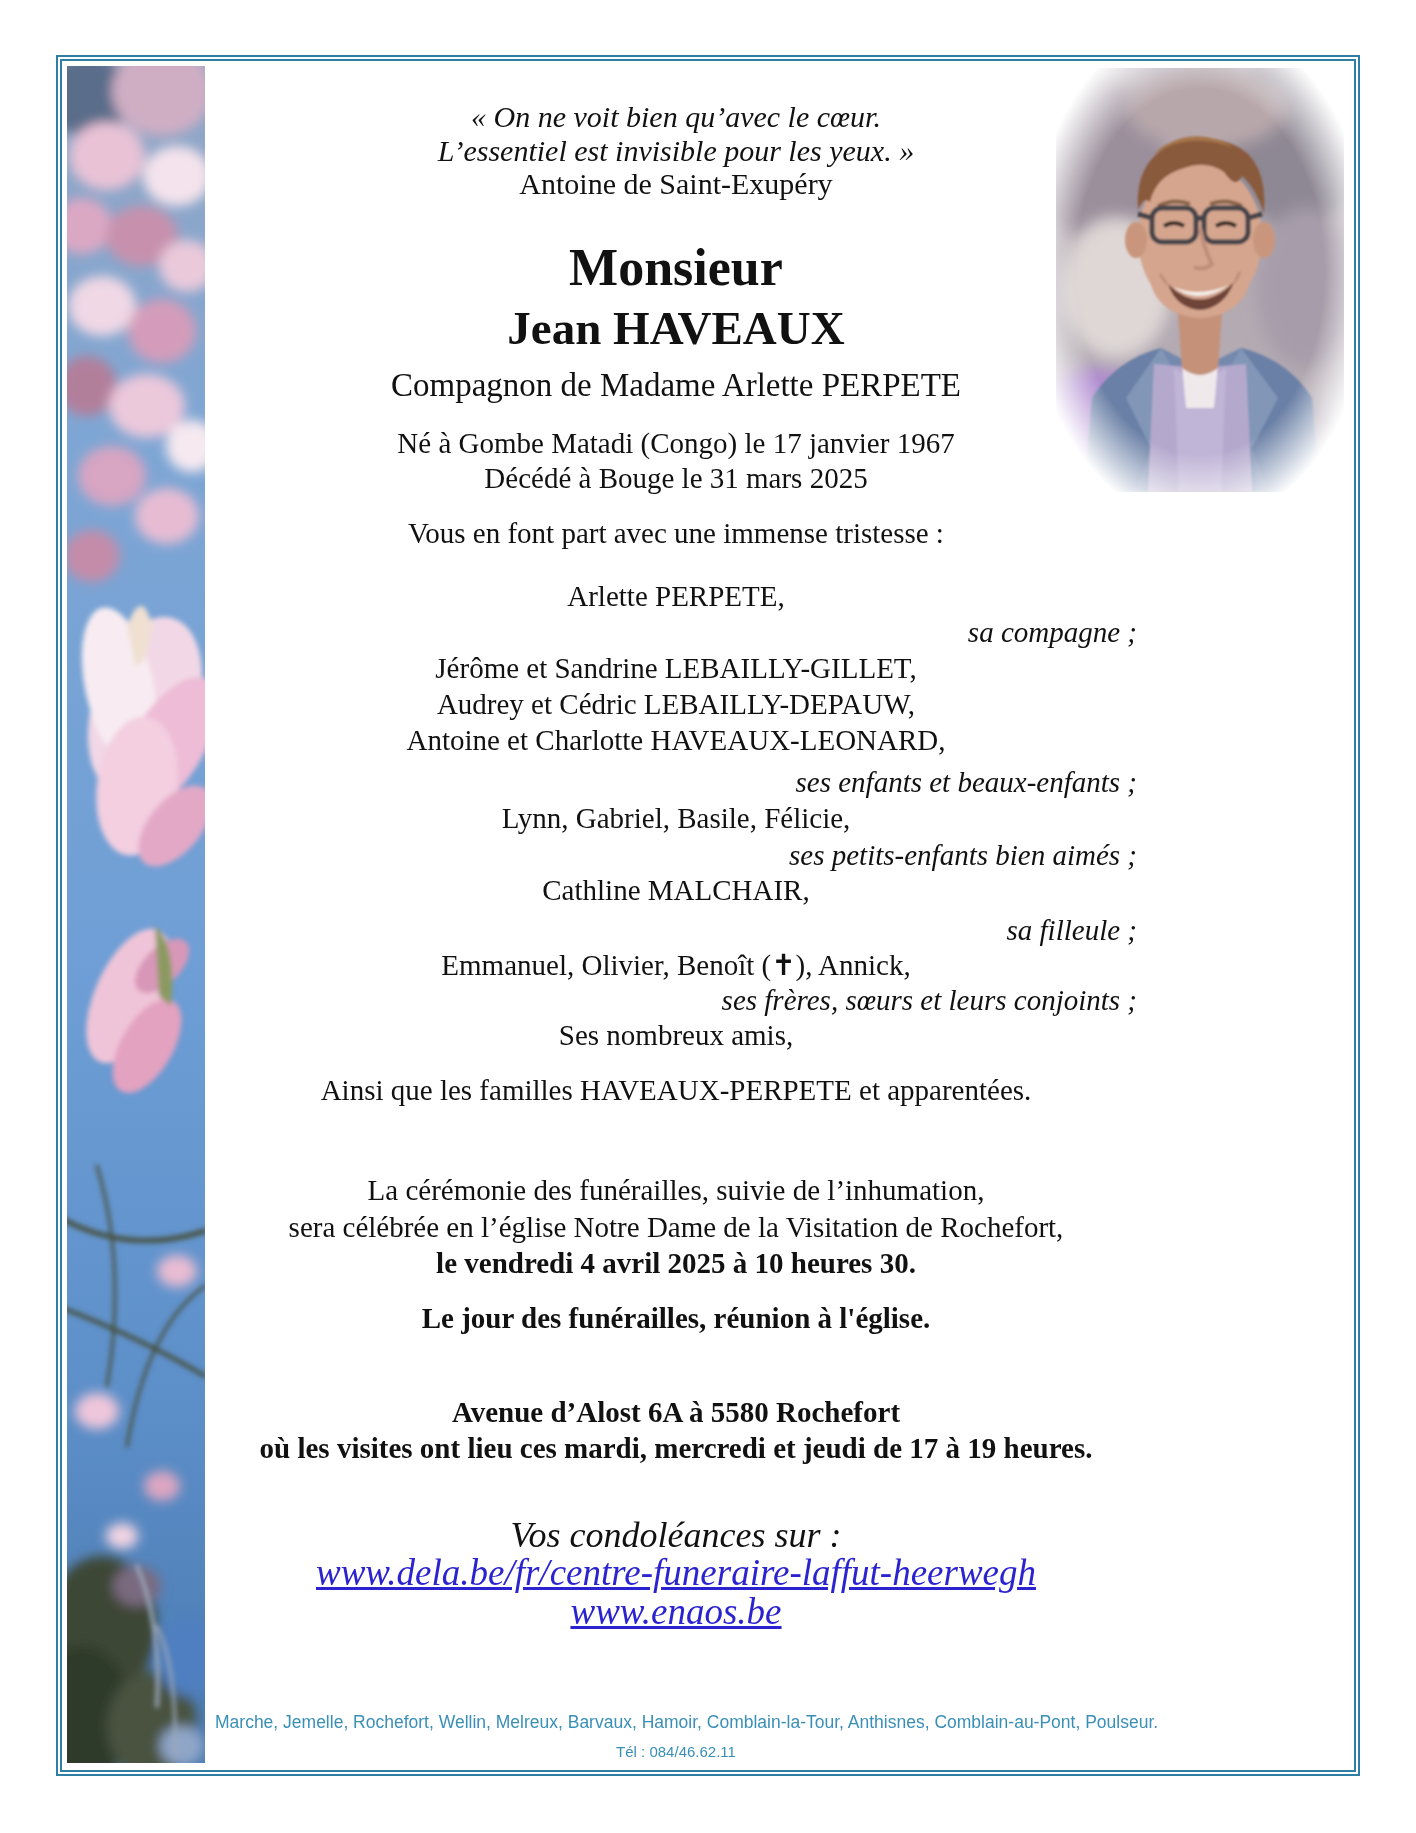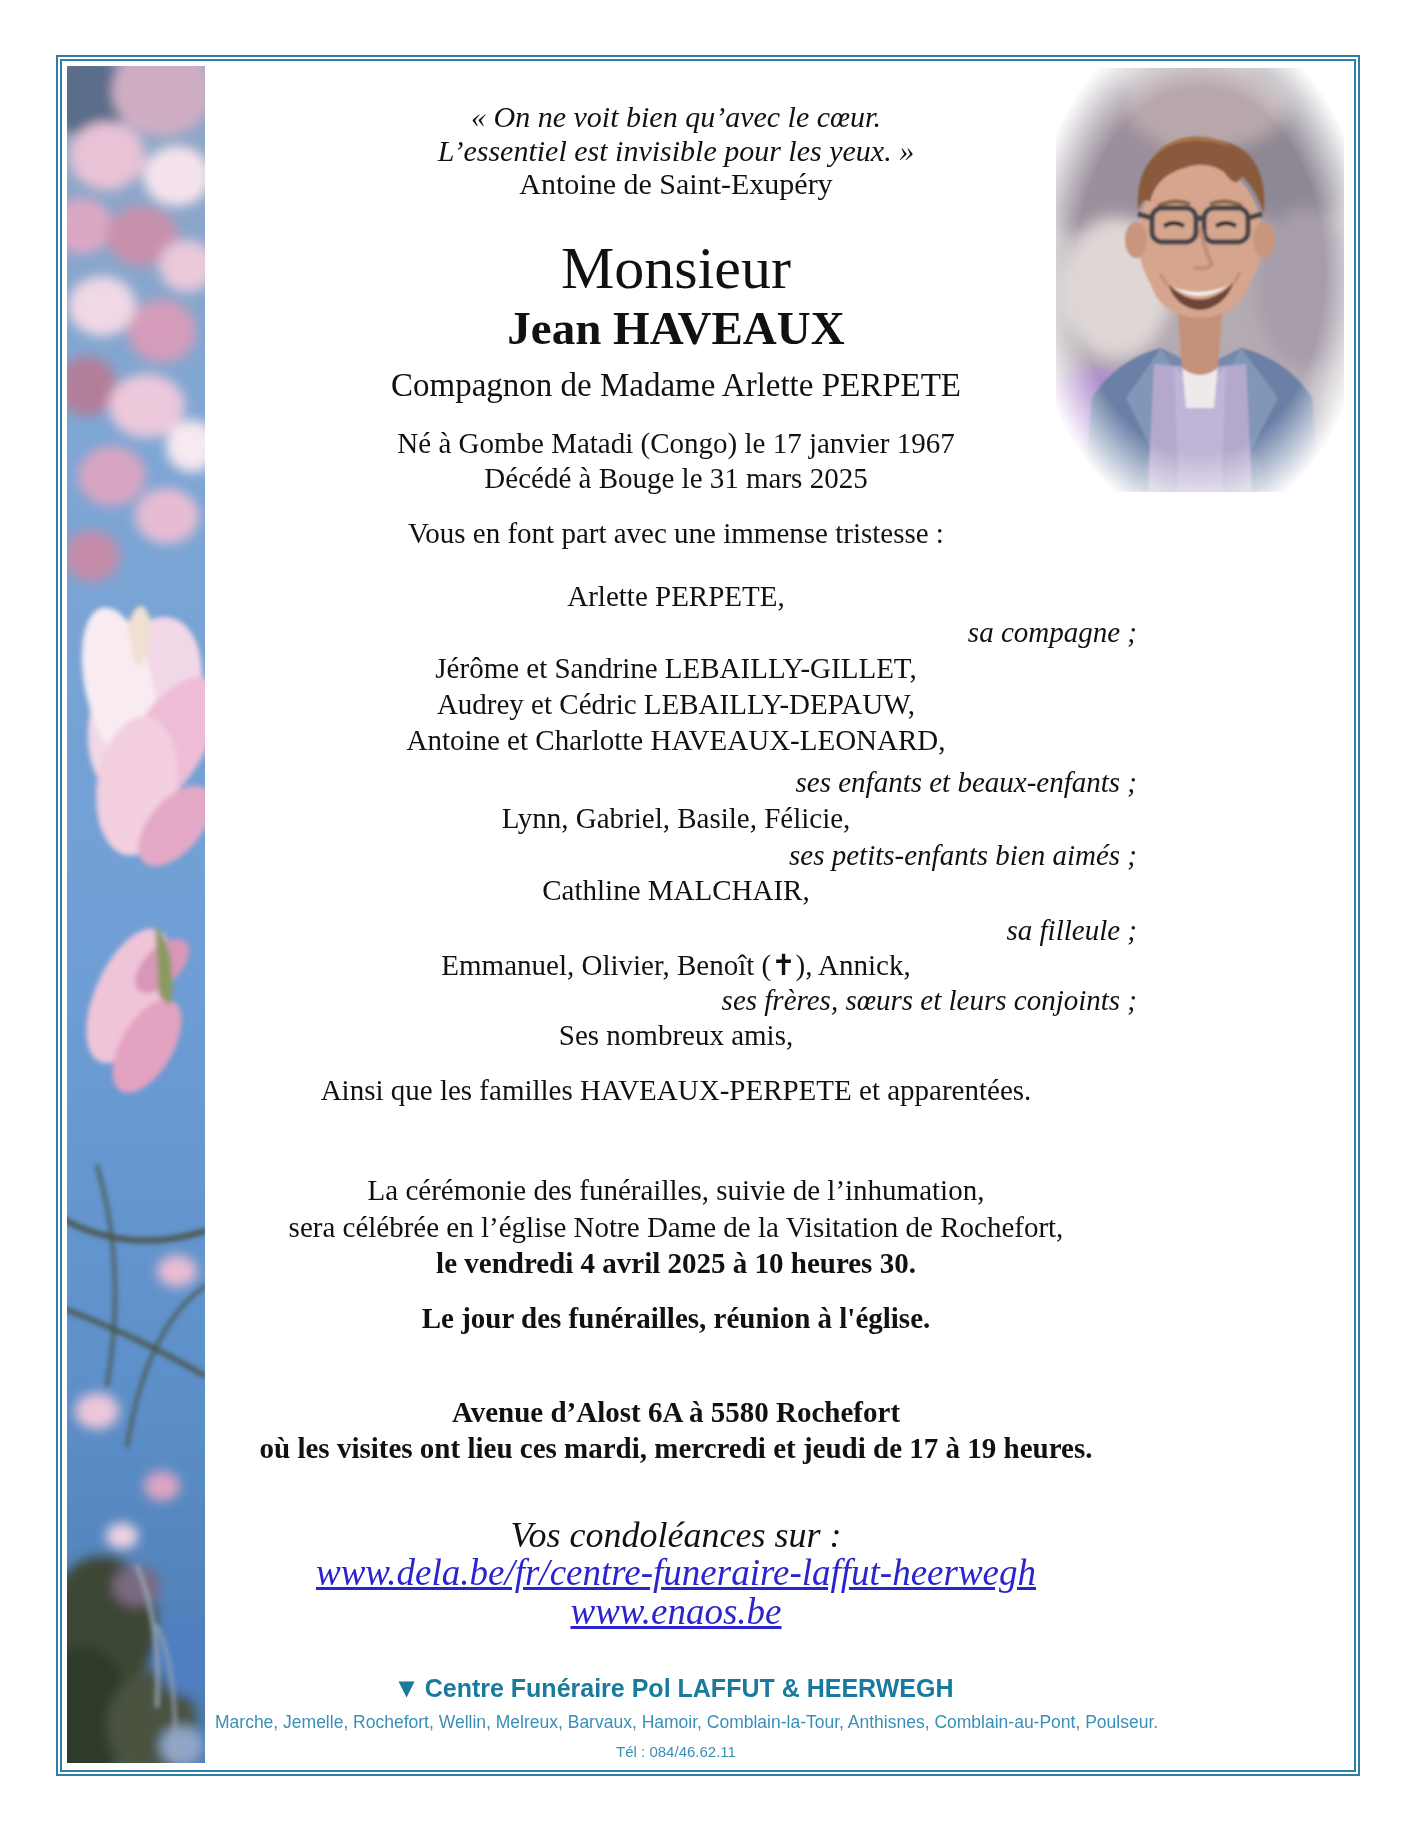--- a/index.html
+++ b/index.html
@@ -17,21 +17,21 @@
   .portrait{position:absolute;left:1056px;top:68px;width:288px;height:424px;}
   .portrait svg{display:block;width:100%;height:100%;}
   .content{position:absolute;left:215px;top:0;width:922px;height:1833px;}
   .line{position:absolute;left:0;right:0;text-align:center;font-size:29px;line-height:36px;white-space:nowrap;}
   .left{text-align:center;}
   .right{text-align:right;}
   .it{font-style:italic;}
   .b{font-weight:bold;}
   .quote{font-style:italic;font-size:30px;line-height:34px;}
   .author{font-size:30px;line-height:34px;}
-  .h-title{font-size:60px;line-height:56px;font-weight:normal;}
+  .h-title{font-size:52px;line-height:56px;font-weight:bold;}
   .h-name{font-size:47px;line-height:60px;font-weight:bold;}
   .h-rel{font-size:33px;line-height:44px;}
   .wide{left:-62px;right:-62px;}
   .link{color:#2b23cf;text-decoration:underline;font-style:italic;font-size:37px;cursor:pointer;}
   .sans{font-family:"Liberation Sans","DejaVu Sans",sans-serif;}
   .brand{font-size:25px;line-height:34px;font-weight:bold;color:#1a7a9e;}
   .tri{font-family:"DejaVu Sans",sans-serif;font-size:21px;position:relative;top:-2px;margin-right:10px;}
   .towns{font-size:17.5px;line-height:24px;color:#3a8fb7;}
   .tel{font-size:15px;line-height:20px;color:#3a8fb7;}
   .cross{font-family:"DejaVu Sans",sans-serif;}
@@ -232,17 +232,16 @@
   <div class="line b" style="top:1245px">le vendredi 4 avril 2025 à 10 heures 30.</div>
   <div class="line b" style="top:1300px">Le jour des funérailles, réunion à l'église.</div>
 
   <div class="line b" style="top:1394px">Avenue d’Alost 6A à 5580 Rochefort</div>
   <div class="line b wide" style="top:1430px">où les visites ont lieu ces mardi, mercredi et jeudi de 17 à 19 heures.</div>
 
   <div class="line it" style="top:1517px;font-size:36px">Vos condoléances sur :</div>
   <div class="line" style="top:1555px"><span class="link">www.dela.be/fr/centre-funeraire-laffut-heerwegh</span></div>
   <div class="line" style="top:1594px"><span class="link">www.enaos.be</span></div>
 
-  <div class="line sans brand" style="top:1671px"><span class="tri">▼</span><span>Centre Funéraire Pol LAFFUT &amp; HEERWEGH</span></div>
   <div class="line sans towns" style="top:1710px">Marche, Jemelle, Rochefort, Wellin, Melreux, Barvaux, Hamoir, Comblain-la-Tour, Anthisnes, Comblain-au-Pont, Poulseur.</div>
   <div class="line sans tel" style="top:1742px">Tél : 084/46.62.11</div>
 
 </div>
 
 </body></html>

